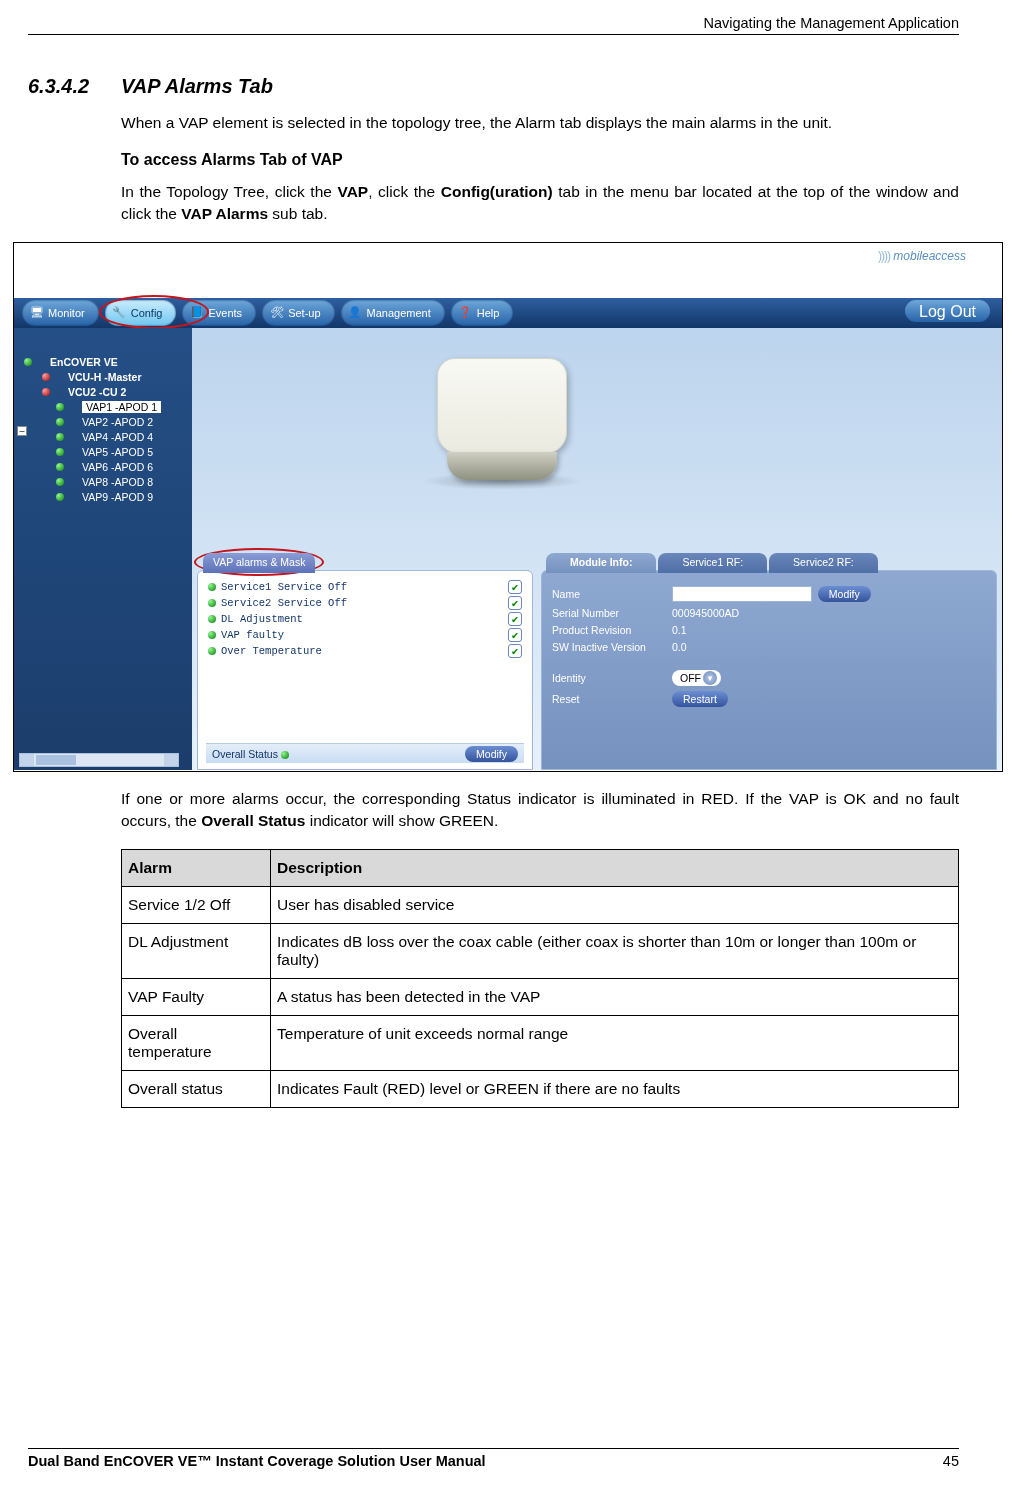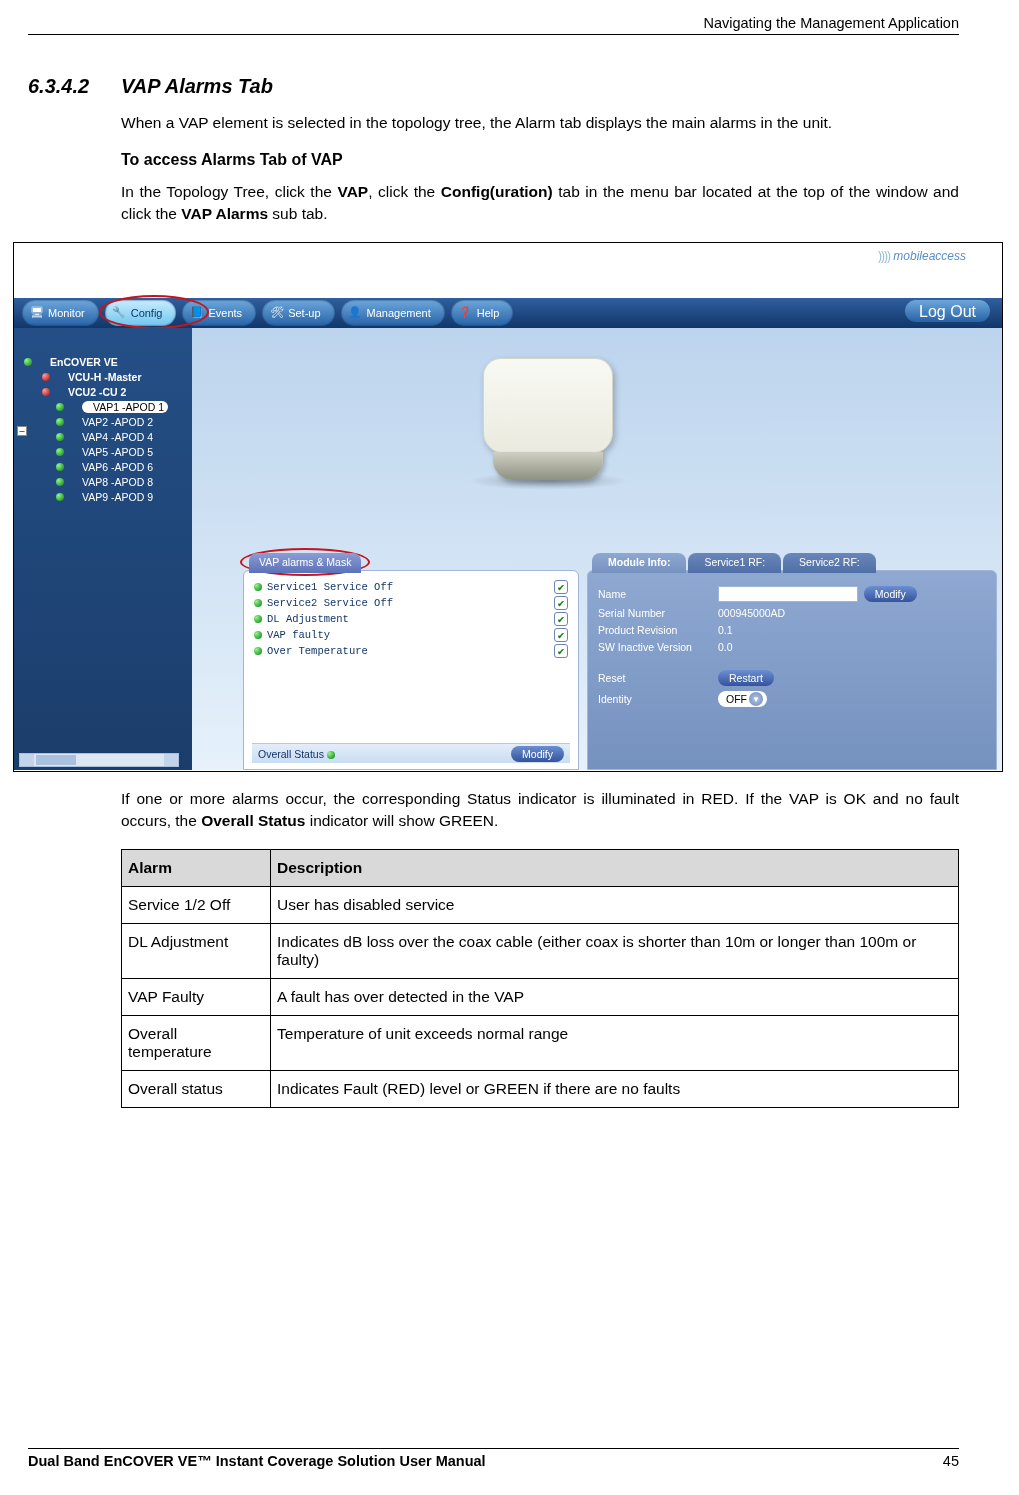--- a/index.html
+++ b/index.html
@@ -24,39 +24,39 @@
   .logout { position: absolute; right: 12px; top: 2px; height: 22px; background: linear-gradient(#6da7da, #2762a7); border-radius: 11px; color: #fff; font-size: 16px; padding: 3px 14px; cursor: pointer; }
   .main-area { display: flex; height: 442px; background: linear-gradient(#bcd4ed, #e6f1fb); }
   .sidebar { width: 178px; background: linear-gradient(180deg, #244f86 0%, #1b3d6b 100%); color: #fff; font-size: 10.5px; padding: 26px 6px 0 6px; position: relative; overflow: hidden; }
   .tree-item { display: flex; align-items: center; gap: 18px; padding: 1.5px 0 1.5px 4px; white-space: nowrap; cursor: pointer; }
   .tree-item.bold { font-weight: bold; }
   .tree-dot { width: 8px; height: 8px; border-radius: 50%; flex: none; }
   .dot-green { background: radial-gradient(circle at 30% 30%, #8ef78e, #0a7d0a); }
   .dot-red { background: radial-gradient(circle at 30% 30%, #ff9b9b, #a30606); }
   .tree-sub { margin-left: 18px; }
   .tree-sub2 { margin-left: 32px; }
-  .tree-sel { background: #fff; color: #000; padding-left: 11px; padding-right: 4px; border-radius: 6px; }
+  .tree-sel { background: #fff; color: #000; padding-left: 4px; padding-right: 4px; }
   .minus { position: absolute; left: 3px; top: 98px; width: 10px; height: 10px; background: #fff; color: #000; font-size: 9px; text-align: center; line-height: 9px; border: 1px solid #888; }
   .sb-scroll { position: absolute; left: 5px; bottom: 3px; width: 160px; height: 14px; background: #dde6f3; border: 1px solid #a9c0df; display: flex; align-items: center; }
   .sb-scroll .arrow { width: 14px; height: 12px; background: #c3d4ea; display: inline-block; }
   .sb-scroll .thumb { width: 40px; height: 10px; background: #a9c0df; margin-left: 2px; }
-  .content { flex: 1; position: relative; margin-left: 46px; }
+  .content { flex: 1; position: relative; }
   .device-img { position: absolute; left: 220px; top: 24px; width: 180px; height: 160px; }
   .dev-body { width: 130px; height: 96px; background: linear-gradient(#f9f9f4, #eaeadf); border-radius: 18px 18px 22px 22px; border: 1px solid #d6d6c8; position: absolute; left: 25px; top: 6px; box-shadow: 2px 3px 6px rgba(0,0,0,.25); }
   .dev-stand { width: 110px; height: 28px; background: linear-gradient(#cfd0c3, #8e9080); border-radius: 0 0 20px 20px; position: absolute; left: 35px; top: 100px; box-shadow: 2px 3px 5px rgba(0,0,0,.25); }
   .dev-shadow { width: 160px; height: 18px; background: radial-gradient(ellipse, rgba(0,0,0,.25), rgba(0,0,0,0) 70%); position: absolute; left: 10px; top: 120px; }
   .bottom-panels { position: absolute; left: 5px; right: 5px; bottom: 0; display: flex; gap: 8px; }
   .panel { background: #fff; border: 1px solid #9fb6d9; border-radius: 6px 6px 0 0; position: relative; }
   .panel.alarms { width: 336px; height: 200px; }
   .panel.info { flex: 1; height: 200px; background: linear-gradient(#8ea8d1, #7591be); }
   .panel-tab { position: absolute; top: -18px; height: 20px; border-radius: 8px 8px 0 0; font-size: 10.5px; color: #fff; padding: 3px 10px; display: inline-block; }
   .alarm-tab { left: 5px; background: linear-gradient(#8b9dd6, #5c71b8); }
   .alarm-oval { position: absolute; left: -4px; top: -23px; width: 130px; height: 28px; border: 2.5px solid #c4161c; border-radius: 50%; pointer-events: none; }
   .info-tabs { position: absolute; top: -18px; left: 4px; display: flex; gap: 2px; }
-  .info-tab { height: 20px; border-radius: 8px 8px 0 0; font-size: 10.5px; color: #fff; padding: 3px 16px; background: linear-gradient(#6a86ba, #4f6fa6); cursor: pointer; }
+  .info-tab { height: 20px; border-radius: 8px 8px 0 0; font-size: 10.5px; color: #fff; padding: 3px 24px; background: linear-gradient(#6a86ba, #4f6fa6); cursor: pointer; }
   .info-tab.active { background: linear-gradient(#8ea8d1, #7591be); color: #fff; font-weight: bold; }
   .alarm-list { padding: 8px 8px; font-size: 10.5px; color: #123668; font-family: Liberation Mono, monospace; }
   .alarm-row { display: flex; align-items: center; justify-content: space-between; padding: 1px 2px; }
   .alarm-row .lbl { display: flex; align-items: center; gap: 5px; }
   .chk { width: 14px; height: 14px; border: 1px solid #6a86ba; border-radius: 3px; display: inline-flex; align-items: center; justify-content: center; color: #0a7d0a; font-size: 11px; background: #fff; cursor: pointer; }
   .overall-bar { position: absolute; left: 8px; right: 8px; bottom: 6px; height: 20px; background: linear-gradient(#e4edf9, #c9ddf4); border-top: 1px solid #b5c9e6; display: flex; align-items: center; justify-content: space-between; padding: 0 6px; font-size: 10.5px; color: #123668; }
   .pill-btn { display: inline-block; background: linear-gradient(#6b8fd2, #34539c); color: #fff; border-radius: 10px; padding: 2px 11px; font-size: 10.5px; cursor: pointer; }
   .info-body { padding: 12px 10px 4px; color: #fff; font-size: 10.5px; }
   .info-row { display: flex; align-items: center; padding: 2.5px 0; }
   .info-row .k { width: 120px; }
@@ -243,29 +243,29 @@
               <div class="info-row">
                   <span class="k">Product Revision</span>
                   <span>0.1</span>
                 </div>
               <div class="info-row">
                   <span class="k">SW Inactive Version</span>
                   <span>0.0</span>
                 </div>
               <div style="height:12px"></div>
               <div class="info-row">
-                  <span class="k">Reset</span>
-                  <span class="pill-btn">Restart</span>
-                </div>
-              <div class="info-row">
                   <span class="k">Identity</span>
                   <span class="dd">
                     <span>OFF</span>
                     <span class="caret">▾</span>
                   </span>
+                </div>
+              <div class="info-row">
+                  <span class="k">Reset</span>
+                  <span class="pill-btn">Restart</span>
                 </div>
             </div>
           </div>
         </div>
       </div>
     </div>
   </div>
 
   <div class="body-ind after-ss">
     <div class="para">
@@ -280,21 +280,21 @@
       <tr>
             <td>Service 1/2 Off</td>
             <td>User has disabled service</td>
           </tr>
       <tr>
             <td>DL Adjustment</td>
             <td>Indicates dB loss over the coax  cable (either coax is shorter than 10m or longer than 100m or faulty)</td>
           </tr>
       <tr>
             <td>VAP Faulty</td>
-            <td>A fault has over detected in the VAP</td>
+            <td>A status has been detected in the VAP</td>
           </tr>
       <tr>
             <td>Overall temperature</td>
             <td>Temperature of unit exceeds normal range</td>
           </tr>
       <tr>
             <td>Overall status</td>
             <td>Indicates Fault (RED) level or GREEN if there are no faults</td>
           </tr>
     </tbody>

